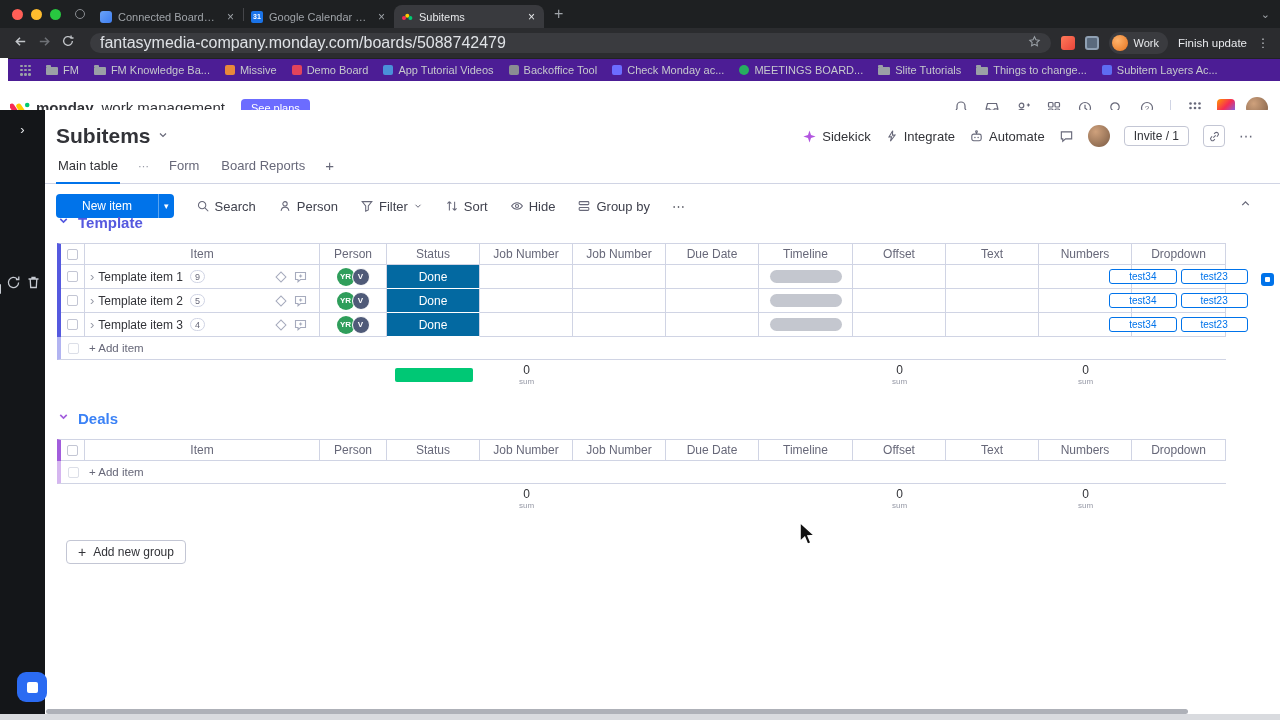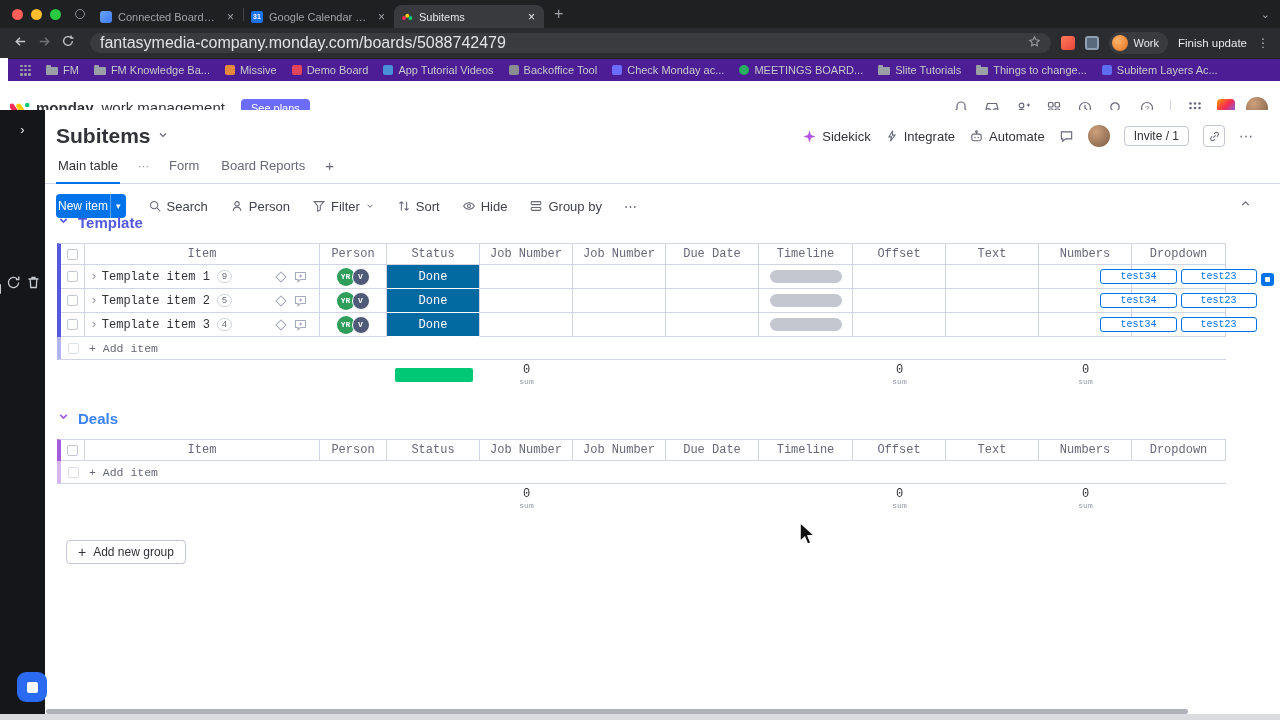--- a/index.html
+++ b/index.html
@@ -83,32 +83,32 @@
 
   .views-wrap { position:absolute; top:45px; left:0; right:0; height:29px; border-bottom:1px solid #d0d4e4; }
   .views { position:absolute; left:11px; display:flex; align-items:flex-start; gap:18px; font-size:13px; color:#676879; height:29px; }
   .view { padding:3px 2px 0; }
   .view.active { color:#323338; border-bottom:2px solid #0073ea; height:29px; }
   .view-dots { color:#9699a6; font-size:11px; padding-top:5px; }
   .view-plus { color:#676879; font-size:15px; padding-top:2px; }
 
   .b-toolbar { position:absolute; top:84px; left:11px; display:flex; align-items:center; gap:22px; }
   .btn-new { display:flex; height:24px; background:#0073ea; border-radius:4px; color:#fff; font-size:12px; overflow:hidden; }
-  .btn-new .lbl { display:flex; align-items:center; padding:0 2px; }
+  .btn-new .lbl { display:flex; align-items:center; padding:0 26px; }
   .btn-new .chev { display:flex; align-items:center; padding:0 5px; border-left:1px solid rgba(255,255,255,.35); font-size:9px; }
   .t-item { display:flex; align-items:center; gap:5px; font-size:13px; color:#40424e; }
   .t-item svg { color:#676879; }
   .collapse-btn { position:absolute; top:86px; right:28px; color:#676879; }
 
   
   .b-content { position:absolute; top:104px; left:12px; }
   .group-head { display:flex; align-items:flex-start; gap:8px; height:24px; margin-bottom:5px; font-size:15px; font-weight:600; }
   .g0 .group-head { color:#5559df; }
   .g1 .group-head { color:#3b82f6; }
-  .tbl { width:1169px; font-size:12px; color:#323338;font-family:Liberation Mono, monospace; }
+  .tbl { width:1169px; font-size:12px; color:#323338; }
   .trow { display:grid; grid-template-columns:24px 235px 67px 93px 93px 93px 93px 94px 93px 93px 93px 94px; height:24px; }
   .g0 .trow { border-left:4px solid #5559df; }
   .g1 .trow { border-left:4px solid #a25ddc; }
   .thead { height:22px; color:#676879; border-top:1px solid #d0d4e4; }
   .cell { display:flex; align-items:center; border-right:1px solid #d0d4e4; border-bottom:1px solid #d0d4e4; min-width:0; }
   .hc { justify-content:center; font-size:12px; white-space:nowrap; overflow:hidden; }
   .c-check { justify-content:center; }
   .checkbox { width:11px; height:11px; border:1px solid #c3c6d4; border-radius:2px; background:#fff; }
   .checkbox.faded { border-color:#dcdfe8; }
   .c-item { padding-left:3px; }

